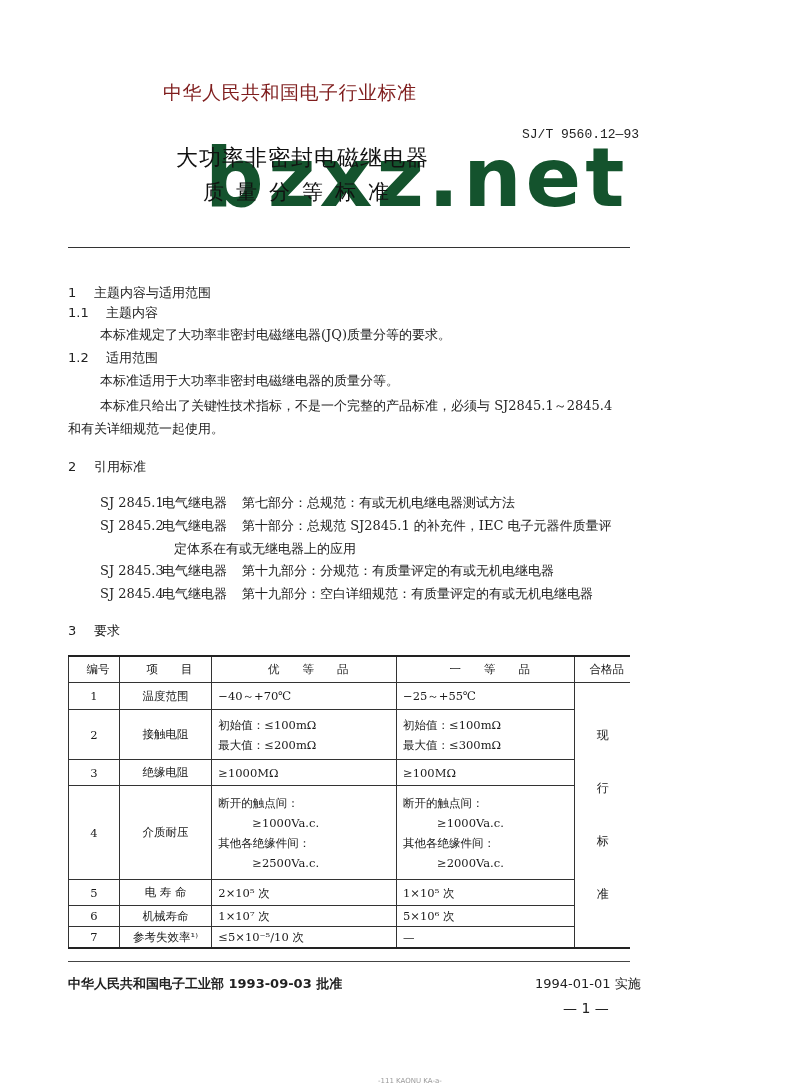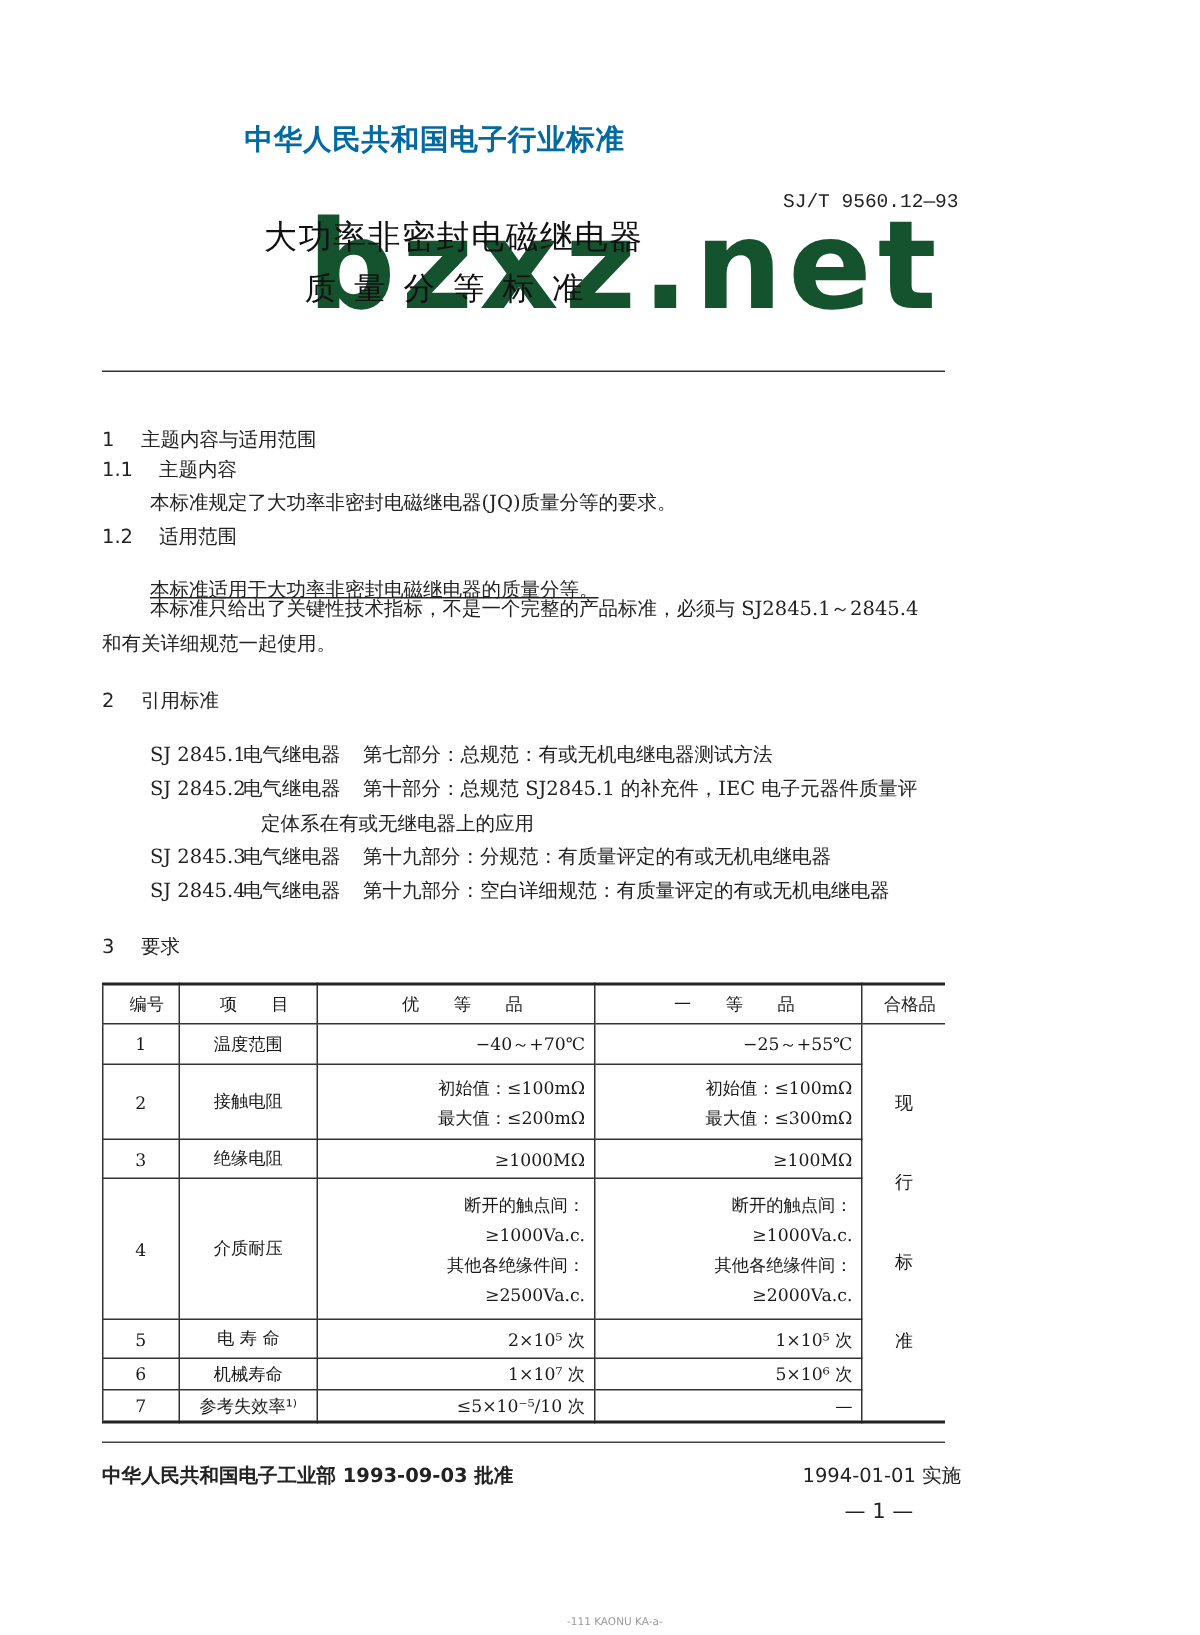--- a/index.html
+++ b/index.html
@@ -2,21 +2,21 @@
 <html><head>
   <meta charset="utf-8">
   <style>
     html, body { margin: 0; padding: 0; background: #ffffff; }
     body {
       width: 800px; height: 1090px; position: relative; overflow: hidden;
       font-family: "DejaVu Serif", "Liberation Serif", serif;
       color: #1a1a1a;
     }
     .abs { position: absolute; }
-    .org { left: 163px; top: 80px; font-size: 19px; font-family: "DejaVu Sans", sans-serif; letter-spacing: 0.5px; color: #0369a1; font-weight: bold; }
+    .org { left: 163px; top: 80px; font-size: 19px; font-family: "DejaVu Sans", sans-serif; letter-spacing: 0.5px; color: #7f1d1d; }
     .code { left: 522px; top: 127px; font-size: 13px; font-family: "Liberation Mono", monospace; color: #222; }
     .title1 { left: 176px; top: 143px; font-size: 22px; font-family: "DejaVu Sans", sans-serif; letter-spacing: 1px; color: #111; }
     .title2 { left: 203px; top: 178px; font-size: 21px; font-family: "DejaVu Sans", sans-serif; letter-spacing: 12px; color: #111; }
     .watermark { left: 205px; top: 130px; font-size: 82px; font-weight: bold; font-family: "DejaVu Sans", sans-serif; color: #14532d; letter-spacing: 4px; z-index: 0; }
     .rule-top { left: 68px; top: 247px; width: 562px; height: 0; border-top: 1.5px solid #333; }
     .txt { font-size: 13px; color: #222; white-space: nowrap; z-index: 2; }
     .sec { font-family: "DejaVu Sans", sans-serif; font-size: 13px; }
     .sec .num { display: inline-block; width: 26px; }
     .ref-code { display: inline-block; width: 62px; }
     .ref-name { display: inline-block; width: 80px; }
@@ -26,21 +26,21 @@
     .tbl th { height: 25px; font-family: "DejaVu Sans", sans-serif; padding-left: 14px; }
     .tbl { border-top: 2px solid #222; border-bottom: 2px solid #222; }
     .c-no { width: 34px; text-align: center; }
     .c-item { width: 80px; text-align: center; font-family: "DejaVu Sans", sans-serif; }
     .c-sup { width: 180px; }
     .c-one { width: 172px; }
     .c-ok { width: 40px; text-align: center; }
     .tbl .ok-cell { border-top: none; border-bottom: none; border-right: none; }
     .tbl tr:first-child th:last-child { border-right: none; margin-top: 16px; }
     .tbl td.lastcol { border-right: none; }
-    .line { line-height: 20px; text-align: right; }
+    .line { line-height: 20px; }
     .indent { padding-left: 34px; }
     .ok-text { display: flex; flex-direction: column; align-items: center; gap: 36px; font-family: "DejaVu Sans", sans-serif; font-size: 12px; }
     .footer-left { left: 68px; top: 975px; font-size: 13px; font-family: "DejaVu Sans", sans-serif; font-weight: bold; color: #222; }
     .footer-right { left: 535px; top: 975px; font-size: 13px; font-family: "DejaVu Sans", sans-serif; color: #222; }
     .page-num { left: 563px; top: 1000px; font-size: 14px; font-family: "DejaVu Sans", sans-serif; color: #222; }
     .rule-bottom { left: 68px; top: 961px; width: 562px; height: 0; border-top: 1.5px solid #444; }
     .tiny { left: 378px; top: 1077px; font-size: 7px; color: #999; font-family: "DejaVu Sans", sans-serif; }
   </style>
 </head>
 <body>
@@ -56,21 +56,21 @@
 <div class="abs txt sec" style="left:68px; top:284px;">
   <span class="num">1</span><span>主题内容与适用范围</span>
 </div>
 <div class="abs txt sec" style="left:68px; top:304px;">
   <span class="num" style="width:38px">1.1</span><span>主题内容</span>
 </div>
 <div class="abs txt" style="left:100px; top:326px;">本标准规定了大功率非密封电磁继电器(JQ)质量分等的要求。</div>
 <div class="abs txt sec" style="left:68px; top:349px;">
   <span class="num" style="width:38px">1.2</span><span>适用范围</span>
 </div>
-<div class="abs txt" style="left:100px; top:384px;text-decoration:underline;">本标准适用于大功率非密封电磁继电器的质量分等。</div>
+<div class="abs txt" style="left:100px; top:372px;">本标准适用于大功率非密封电磁继电器的质量分等。</div>
 <div class="abs txt" style="left:100px; top:397px;">本标准只给出了关键性技术指标，不是一个完整的产品标准，必须与 SJ2845.1～2845.4</div>
 <div class="abs txt" style="left:68px; top:420px;">和有关详细规范一起使用。</div>
 
 <div class="abs txt sec" style="left:68px; top:458px;">
   <span class="num">2</span><span>引用标准</span>
 </div>
 <div class="abs txt" style="left:100px; top:494px;">
   <span class="ref-code">SJ 2845.1</span><span class="ref-name">电气继电器</span><span>第七部分：总规范：有或无机电继电器测试方法</span>
 </div>
 <div class="abs txt" style="left:100px; top:517px;">

